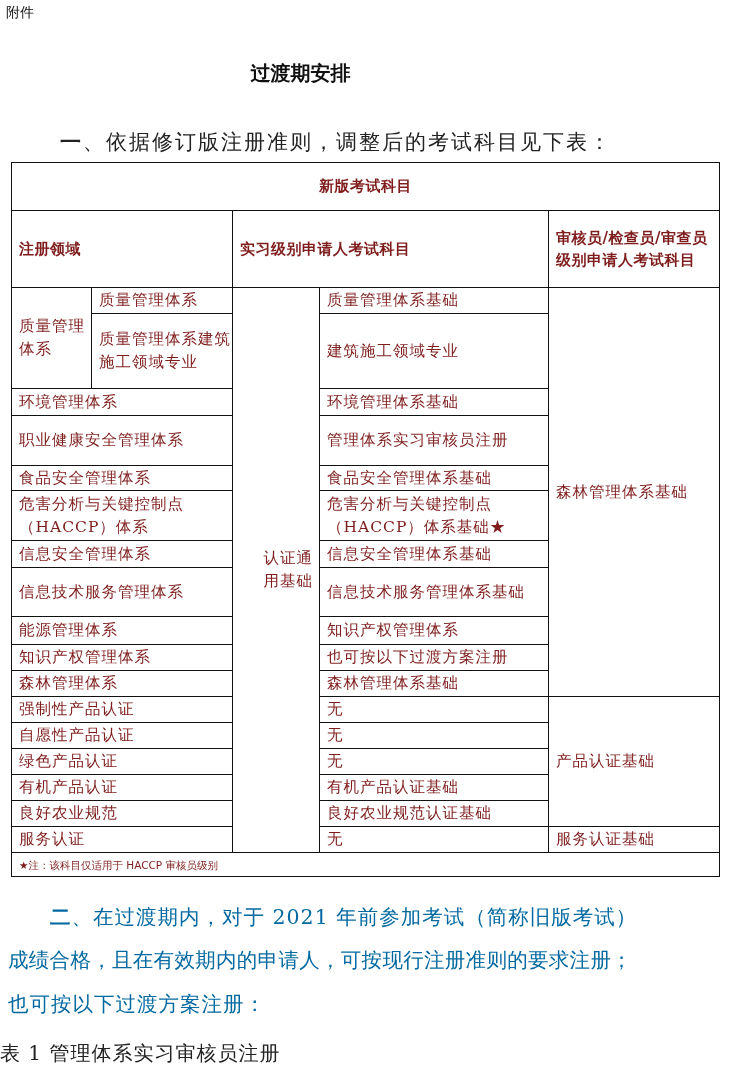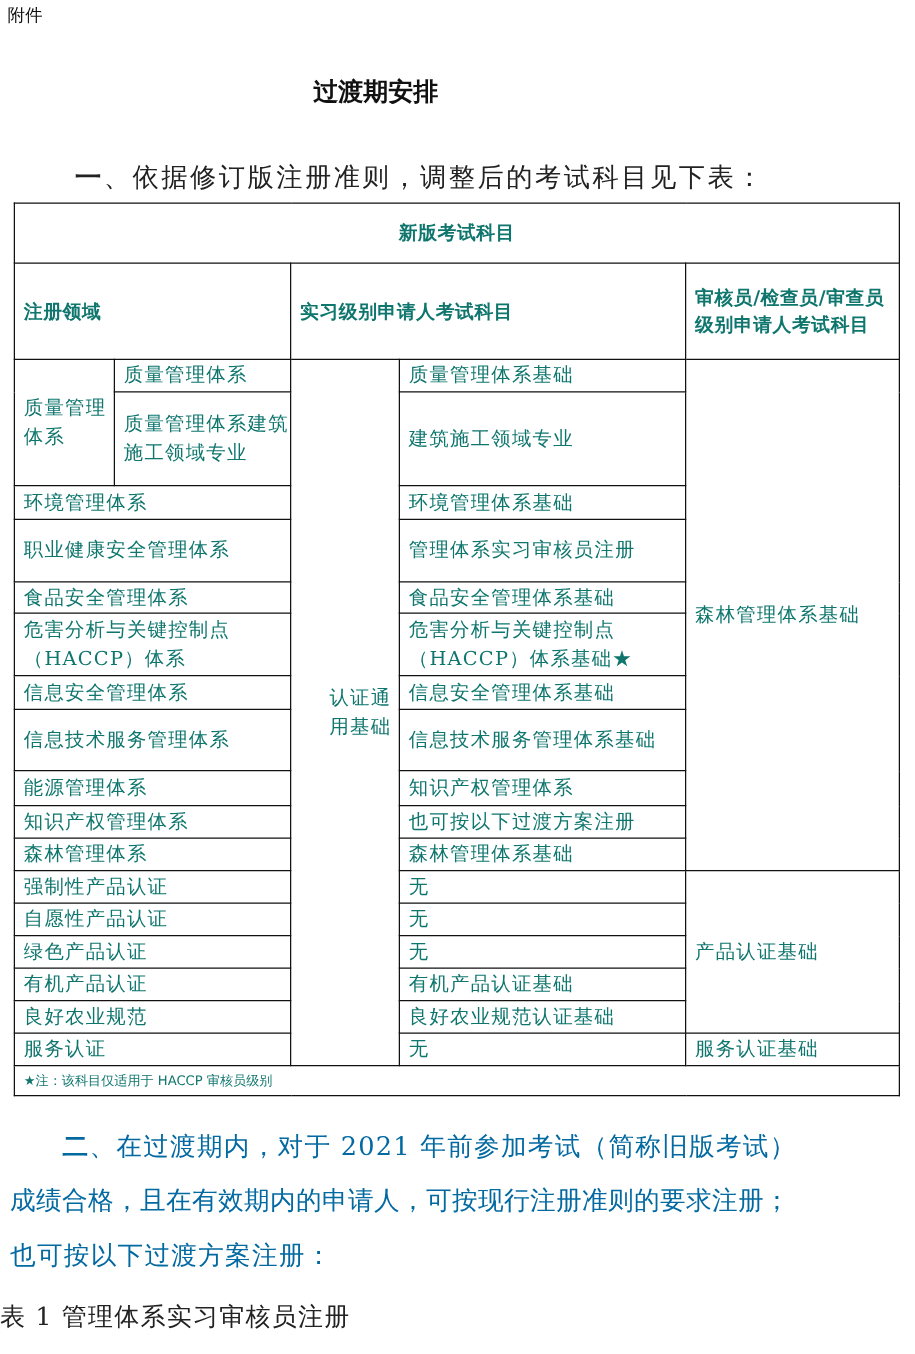--- a/index.html
+++ b/index.html
@@ -15,21 +15,21 @@
     position: absolute; left: 0; width: 601px; top: 60px; text-align: center;
     font-size: 20px; font-weight: bold; letter-spacing: 0px;
   }
   .section {
     position: absolute; left: 50px; top: 128px; font-size: 21px; letter-spacing: 2px; color: #222; margin-left: 10px;
   }
   .section .num { font-weight: bold; font-family: "DejaVu Sans", sans-serif; }
   table.grid {
     position: absolute; left: 11px; top: 162px; width: 708px;
     border-collapse: collapse; table-layout: fixed;
-    font-size: 15.5px; color: #0f766e;
+    font-size: 15.5px; color: #7f1d1d;
   }
   table.grid td {
     border: 1.5px solid #111; padding: 0 0 0 7px; vertical-align: middle;
     line-height: 23px; letter-spacing: 1px; overflow: hidden;
   }
   .hdr {
     font-family: "DejaVu Sans", "Liberation Sans", sans-serif; font-weight: bold; font-size: 15px;
     letter-spacing: 0.5px !important;
   }
   .hdr-main { text-align: center; padding: 0 !important; }

